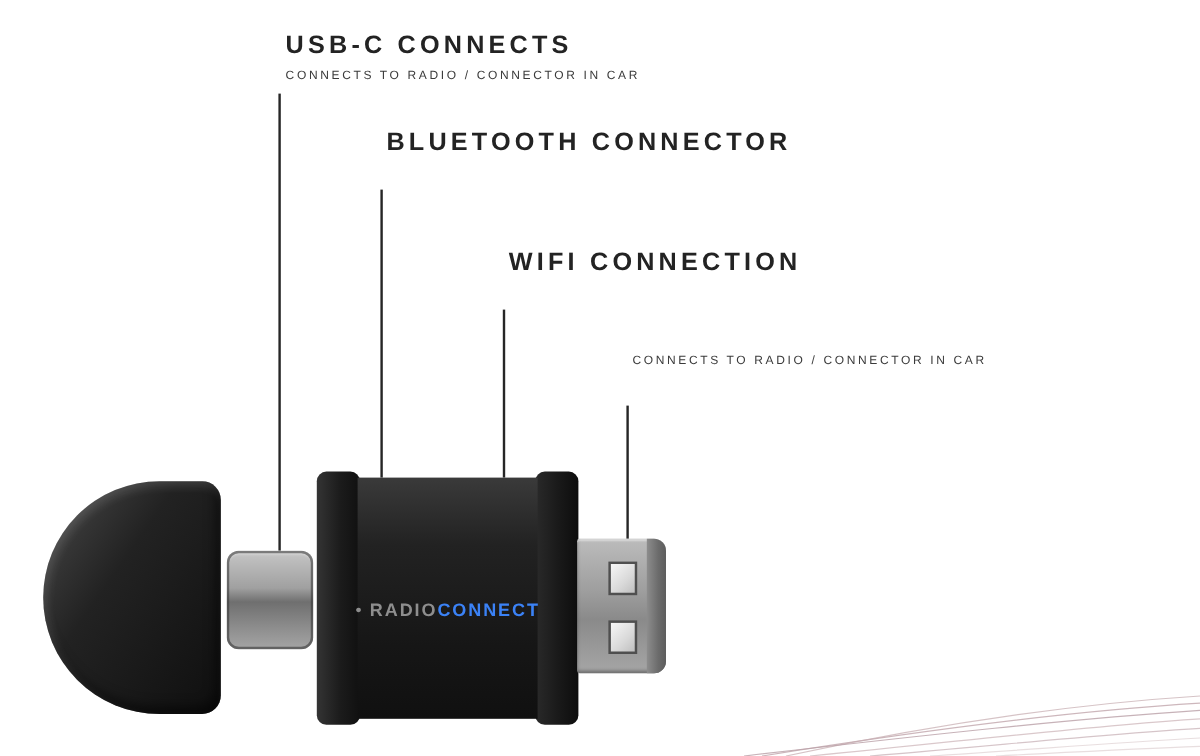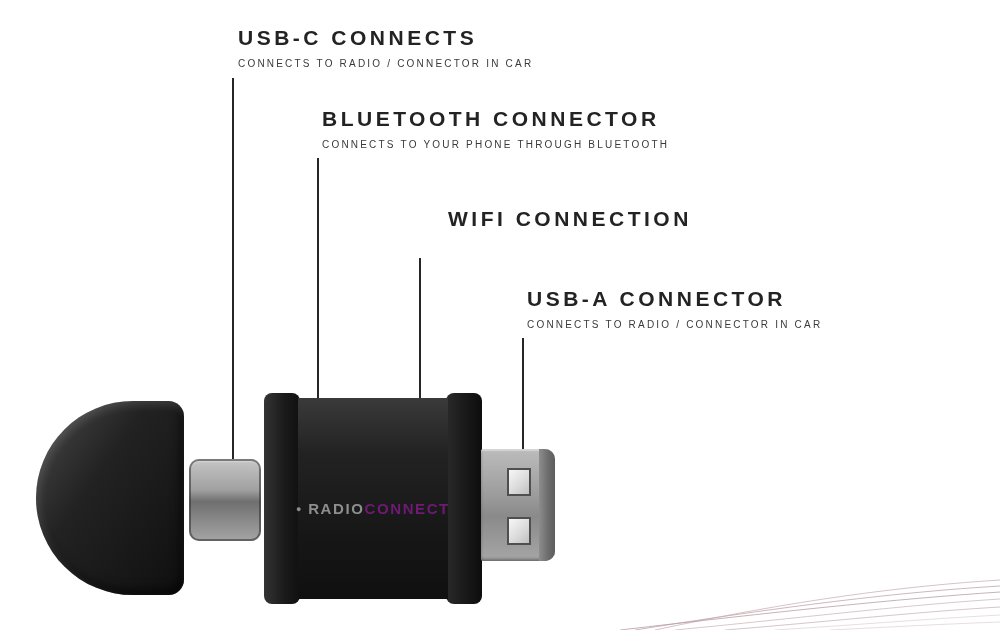--- a/index.html
+++ b/index.html
@@ -24,21 +24,21 @@
   }
   .callout p {
     margin: 5px 0 0 0;
     font-size: 10px;
     letter-spacing: 2.2px;
     color: #3a3a3a;
     line-height: 18px;
   }
   .c1 { left: 238px; top: 26px; }
   .c2 { left: 322px; top: 107px; }
-  .c3 { left: 424px; top: 207px; margin-left: 24px; }
+  .c3 { left: 424px; top: 207px; }
   .c4 { left: 527px; top: 287px; }
 
   .leader { position: absolute; width: 2px; background: #262626; }
   .l1 { left: 232px; top: 78px;  height: 381px; }
   .l2 { left: 317px; top: 158px; height: 240px; }
   .l3 { left: 419px; top: 258px; height: 140px; }
   .l4 { left: 522px; top: 338px; height: 111px; }
 
   
   .cap {
@@ -64,21 +64,21 @@
     background: linear-gradient(180deg, #3a3a3a 0%, #222222 28%, #161616 70%, #101010 100%);
   }
   .brand {
     position: absolute; left: 286px; top: 500px; width: 174px;
     text-align: center;
     font-size: 15px; font-weight: bold; letter-spacing: 1.6px;
     white-space: nowrap;
   }
   .brand .dot { font-size: 9px; vertical-align: 2px; margin-right: 5px; }
   .brand .dot, .brand .sono { color: #8e8e8e; }
-  .brand .connect { color: #701a75; }
+  .brand .connect { color: #3b82f6; }
 
   .usba {
     position: absolute; left: 481px; top: 449px; width: 74px; height: 112px;
     background: linear-gradient(180deg, #bcbcbc 0%, #9d9d9d 40%, #8a8a8a 60%, #a6a6a6 100%);
     border-radius: 2px 10px 10px 2px;
     box-shadow: inset 0 2px 1px rgba(255,255,255,0.4), inset 0 -2px 3px rgba(0,0,0,0.35);
   }
   .usba-cap {
     position: absolute; right: 0; top: 0; width: 16px; height: 100%;
     background: linear-gradient(90deg, #8d8d8d 0%, #6b6b6b 60%, #5d5d5d 100%);
@@ -101,31 +101,29 @@
 <div class="stage">
 
   <div class="callout c1">
     <h2>USB-C CONNECTS</h2>
     <p>CONNECTS TO RADIO / CONNECTOR IN CAR</p>
   </div>
   <div class="leader l1"></div>
 
   <div class="callout c2">
     <h2>BLUETOOTH CONNECTOR</h2>
-    <p>CONNECTS TO YOUR PHONE THROUGH BLUETOOTH</p>
   </div>
   <div class="leader l2"></div>
 
   <div class="callout c3">
     <h2>WIFI CONNECTION</h2>
   </div>
   <div class="leader l3"></div>
 
   <div class="callout c4">
-    <h2>USB-A CONNECTOR</h2>
     <p>CONNECTS TO RADIO / CONNECTOR IN CAR</p>
   </div>
   <div class="leader l4"></div>
 
   <div class="cap"></div>
 
   <div class="usbc"></div>
 
   <div class="flange left"></div>
   <div class="flange right"></div>

